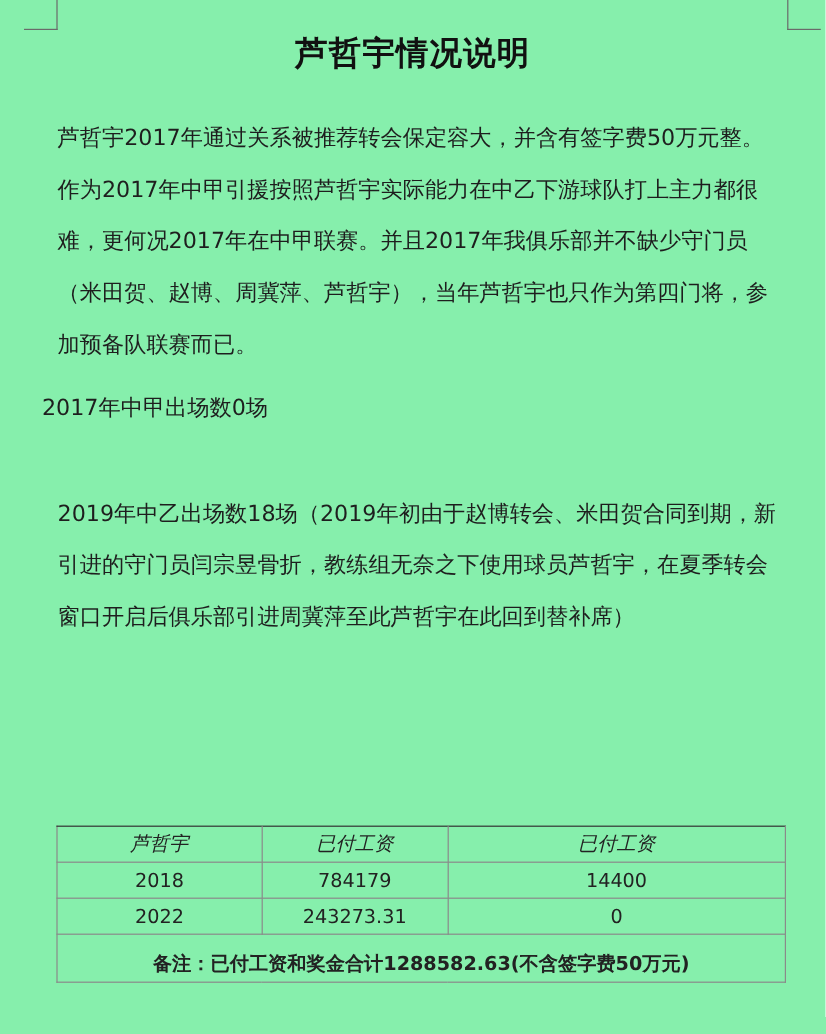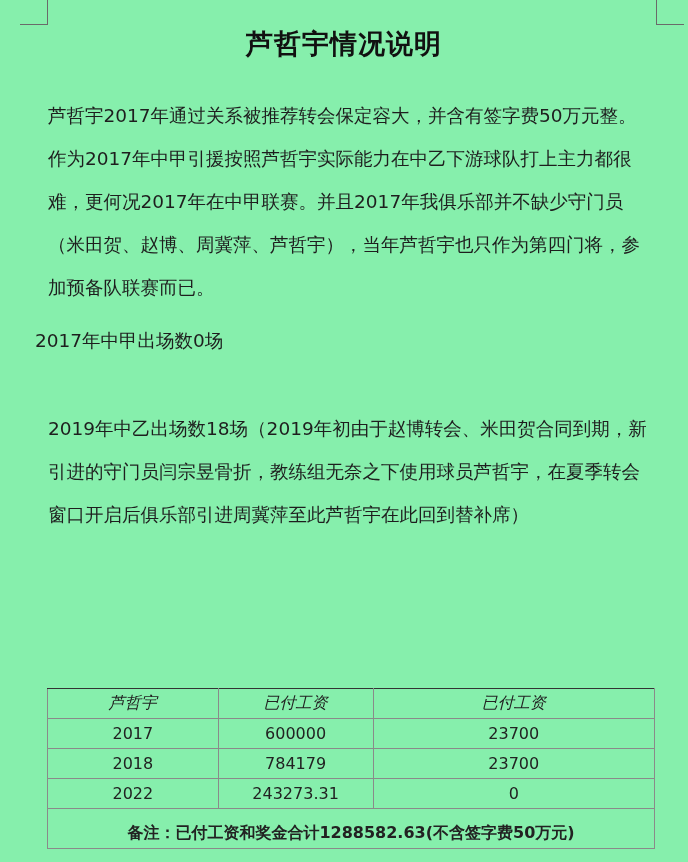--- a/index.html
+++ b/index.html
@@ -70,28 +70,23 @@
         <col class="col2">
         <col class="col3">
       </colgroup>
     <tbody>
         <tr>
       <th>芦哲宇</th>
       <th>已付工资</th>
       <th>已付工资</th>
     </tr>
     <tr>
-      <td>2017</td>
-      <td>600000</td>
-      <td>23700</td>
-    </tr>
-    <tr>
       <td>2018</td>
       <td>784179</td>
-      <td>23700</td>
+      <td>14400</td>
     </tr>
     <tr>
       <td>2022</td>
       <td>243273.31</td>
       <td>0</td>
     </tr>
     <tr class="note">
       <td colspan="3">备注：已付工资和奖金合计1288582.63(不含签字费50万元)</td>
     </tr>
   </tbody>

